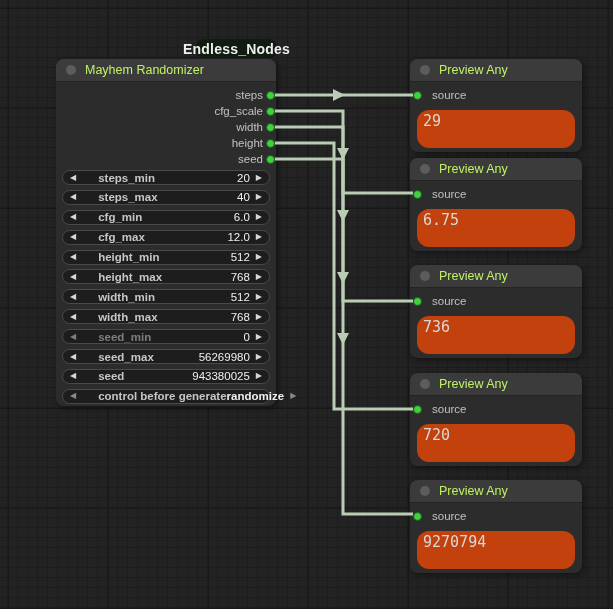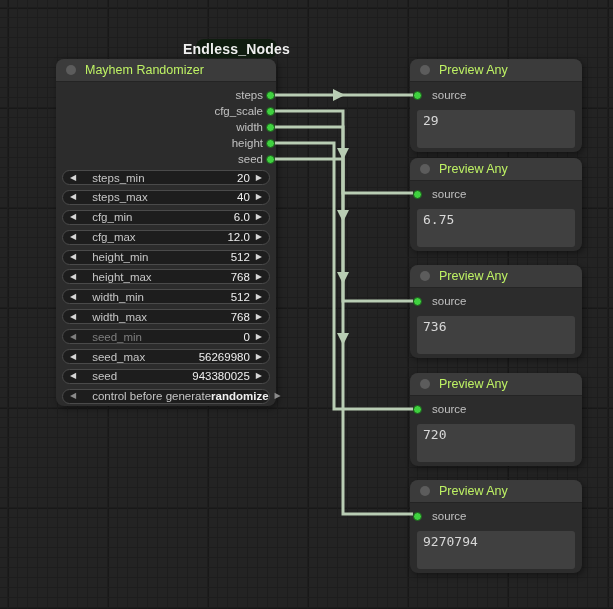--- a/index.html
+++ b/index.html
@@ -50,30 +50,30 @@
   .in-row{padding-left:22px;}
   .in-row .dot{left:3px;}
   
   .widgets{position:absolute;left:6px;right:6px;top:111px;}
   .widget{
     height:15px;margin-bottom:4.9px;background:#1d1d1d;
     border:1px solid #4a4a4a;border-radius:8px;
     display:flex;align-items:center;padding:0 7px;
   }
   .warrow{color:#d6d6d6;font-size:8px;flex:0 0 auto;line-height:1;}
-  .wlabel{color:#c6c6c6;font-size:11.5px;margin-left:16px;white-space:nowrap;}
+  .wlabel{color:#c6c6c6;font-size:11.5px;margin-left:22px;white-space:nowrap;font-weight:bold;}
   .wvalue{color:#efefef;font-size:11.5px;margin-left:auto;margin-right:6px;white-space:nowrap;text-align:right;}
   .widget.dim .warrow.left,.widget.dim .wlabel{color:#7e7e7e;}
   .widget.control .warrow{color:#8a8a8a;}
   .widget.control .wvalue{font-weight:700;}
   
   .pv-box{
     position:absolute;left:7px;right:7px;top:51px;height:38px;
-    background:#404040;border-radius:3px;padding:3px 6px;
-    color:#d8d8d8;font-family:"DejaVu Sans Mono",monospace;font-size:13px;
+    background:#c2410c;border-radius:12px;padding:3px 6px;
+    color:#d8d8d8;font-family:"DejaVu Sans Mono",monospace;font-size:15px;
     line-height:16px;overflow:hidden;
   }
   .pv .in-row{position:absolute;left:0;right:0;top:28px;}
   svg.wires{position:absolute;left:0;top:0;z-index:4;pointer-events:none;}
 </style>
 </head>
 <body>
 
 <div class="canvas">
 

